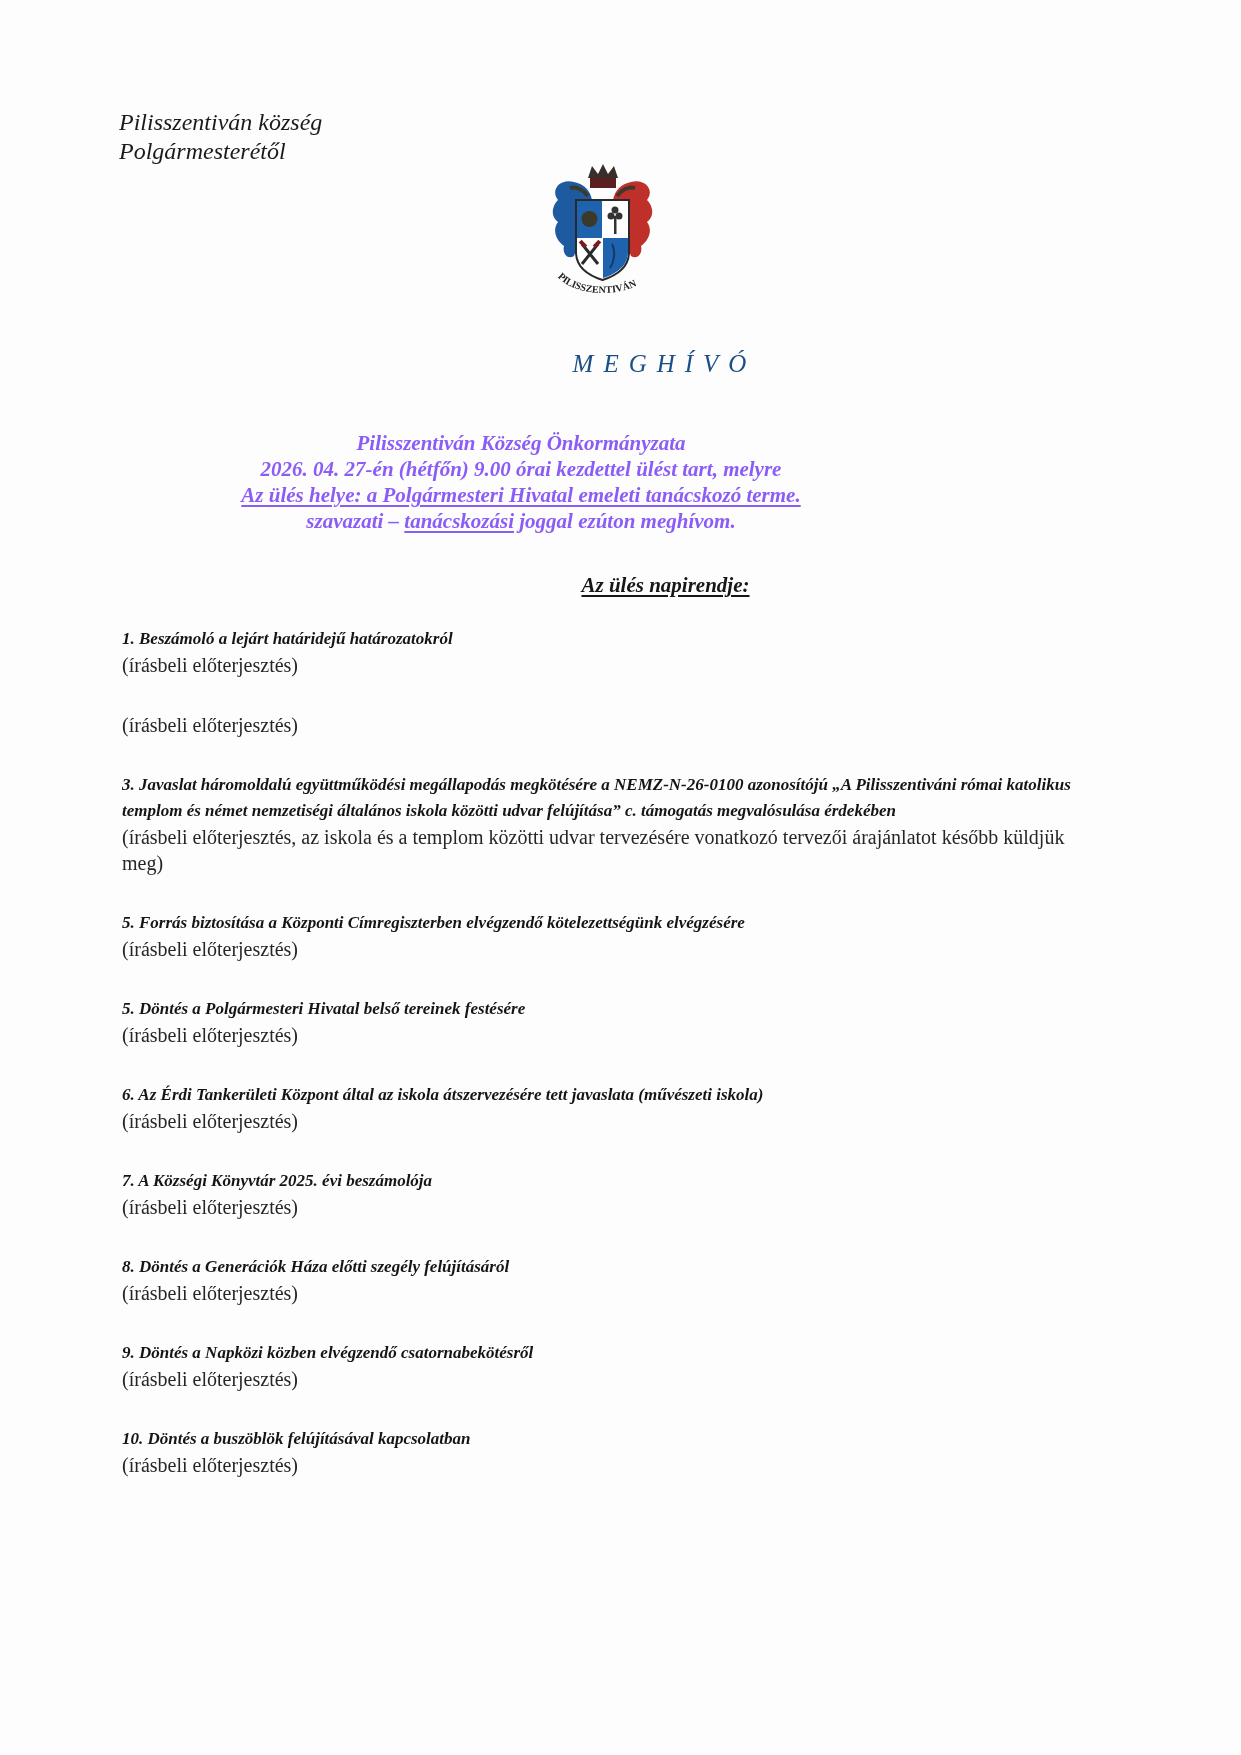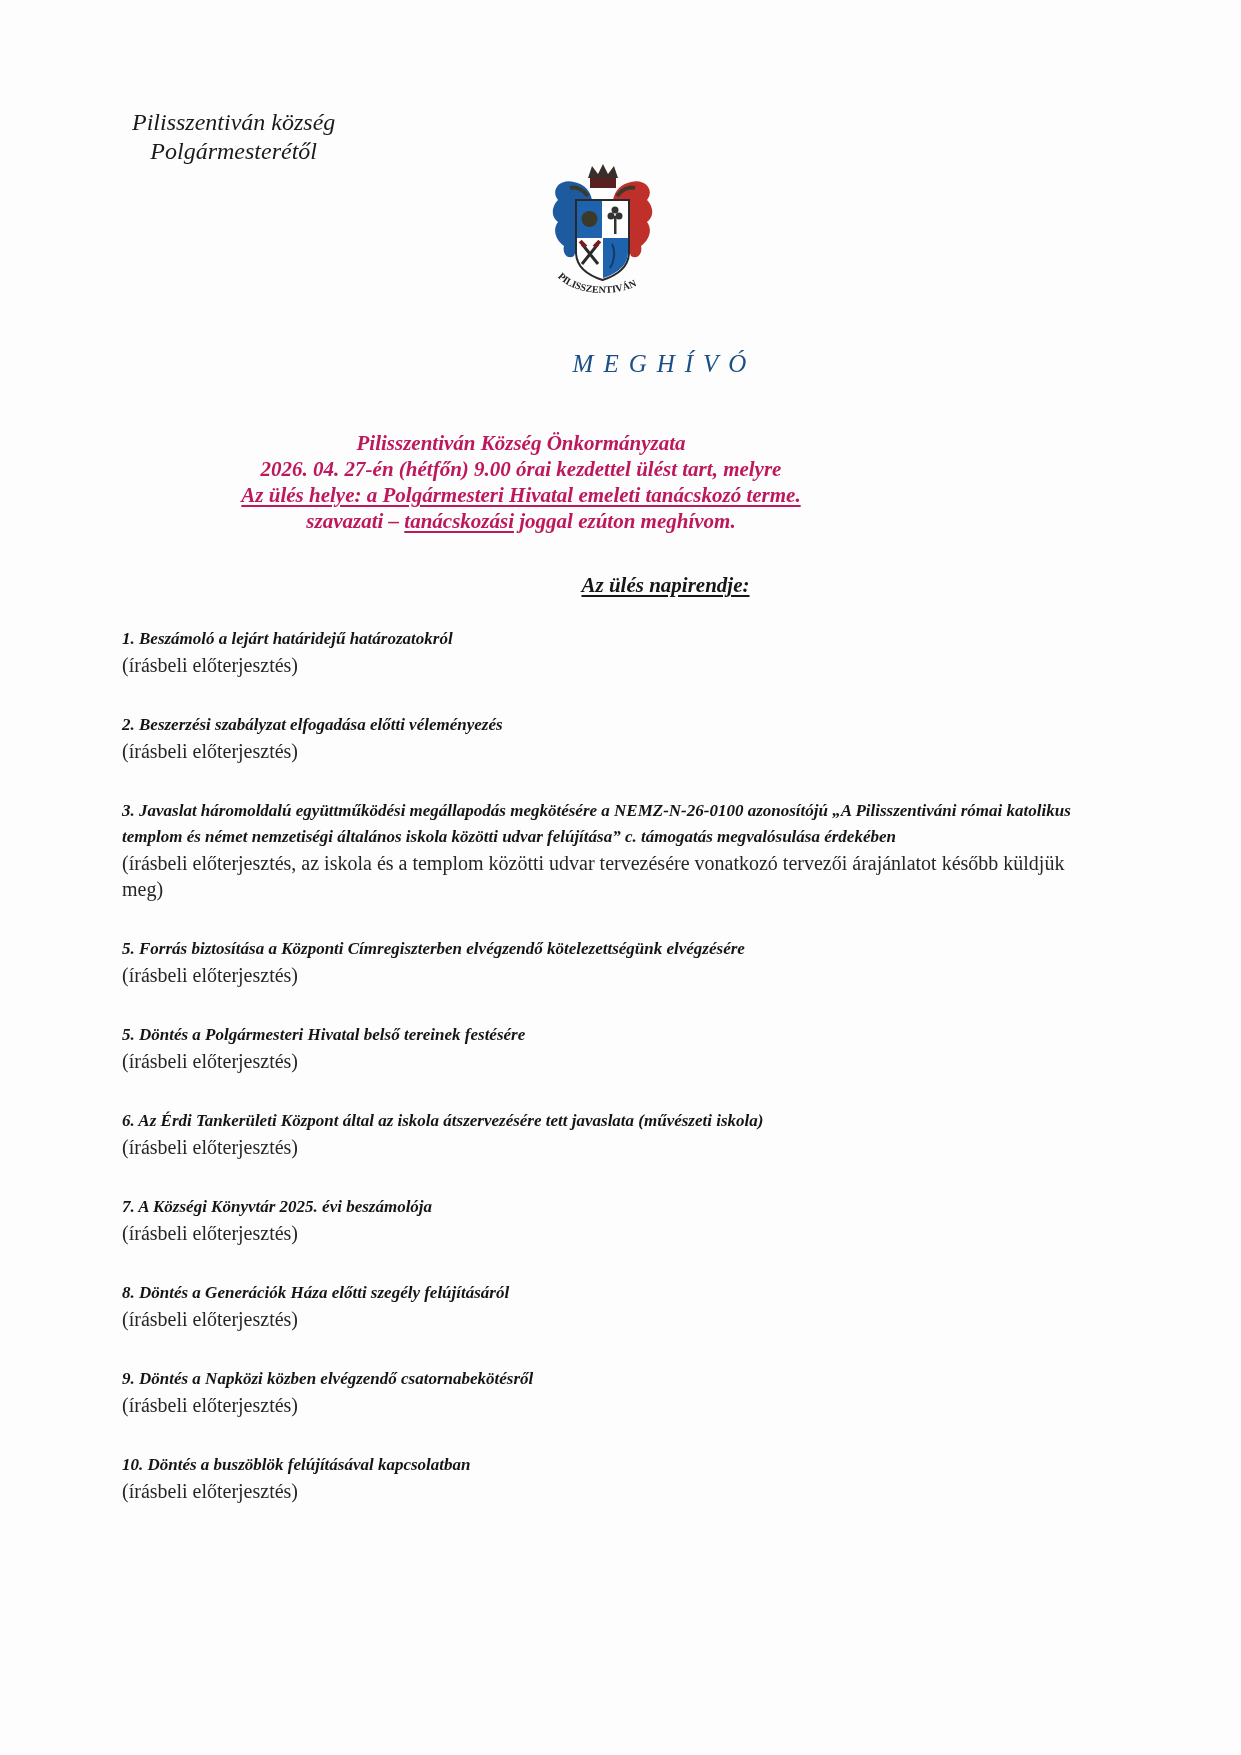--- a/index.html
+++ b/index.html
@@ -16,27 +16,26 @@
       color: #161616;
     }
     .page {
       position: absolute;
       left: 0; top: 0;
       width: 1241px; height: 1755px;
       background: #fdfdfd;
     }
     .sender {
       position: absolute;
-      left: 132px;
+      left: 119px;
       top: 108px;
       font-style: italic;
       font-size: 24px;
       line-height: 29px;
       color: #1a1a1a;
-      text-align: center;
     }
     .crest {
       position: absolute;
       left: 540px;
       top: 160px;
       width: 125px;
       height: 150px;
     }
     .title {
       position: absolute;
@@ -53,21 +52,21 @@
     .intro {
       position: absolute;
       left: 0;
       width: 1042px;
       top: 430px;
       text-align: center;
       font-style: italic;
       font-weight: bold;
       font-size: 21px;
       line-height: 26px;
-      color: #be185d;
+      color: #8b5cf6;
     }
     .intro .line { display: block; }
     .u { text-decoration: underline; text-underline-offset: 3px; }
     .agenda-heading {
       position: absolute;
       left: 0;
       width: 1241px;
       top: 572px;
       text-align: center;
       font-style: italic;
@@ -163,21 +162,20 @@
   <div class="agenda-heading">
     <span>Az ülés napirendje:</span>
   </div>
 
   <ul class="agenda">
     <li class="agenda-item">
       <span class="item-title">1. Beszámoló a lejárt határidejű határozatokról</span>
       <span class="item-note">(írásbeli előterjesztés)</span>
     </li>
     <li class="agenda-item">
-      <span class="item-title">2. Beszerzési szabályzat elfogadása előtti véleményezés</span>
       <span class="item-note">(írásbeli előterjesztés)</span>
     </li>
     <li class="agenda-item">
       <span class="item-title">3. Javaslat háromoldalú együttműködési megállapodás megkötésére a NEMZ-N-26-0100 azonosítójú „A Pilisszentiváni római katolikus templom és német nemzetiségi általános iskola közötti udvar felújítása” c. támogatás megvalósulása érdekében</span>
       <span class="item-note">(írásbeli előterjesztés, az iskola és a templom közötti udvar tervezésére vonatkozó tervezői árajánlatot később küldjük meg)</span>
     </li>
     <li class="agenda-item">
       <span class="item-title">5. Forrás biztosítása a Központi Címregiszterben elvégzendő kötelezettségünk elvégzésére</span>
       <span class="item-note">(írásbeli előterjesztés)</span>
     </li>

